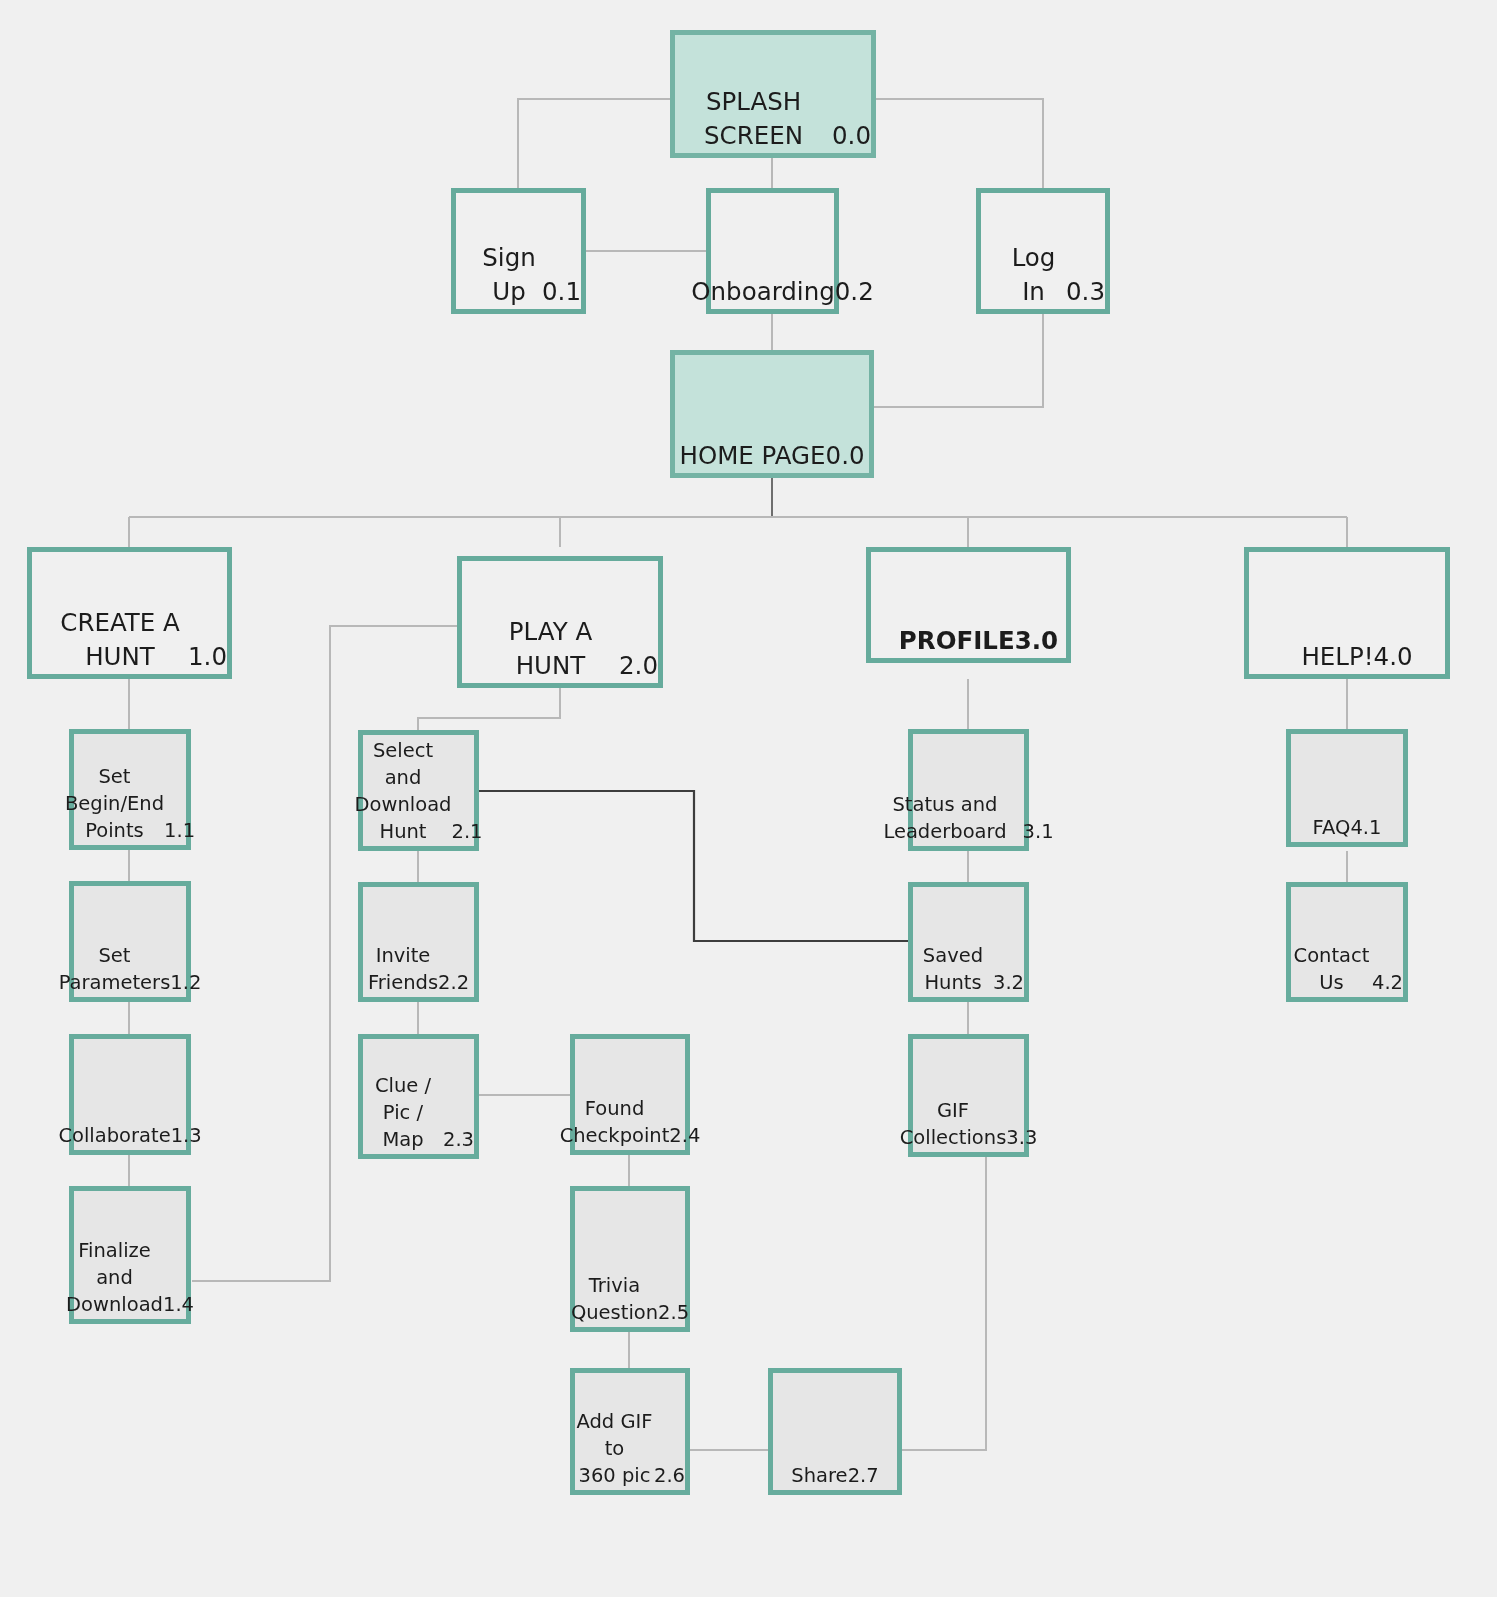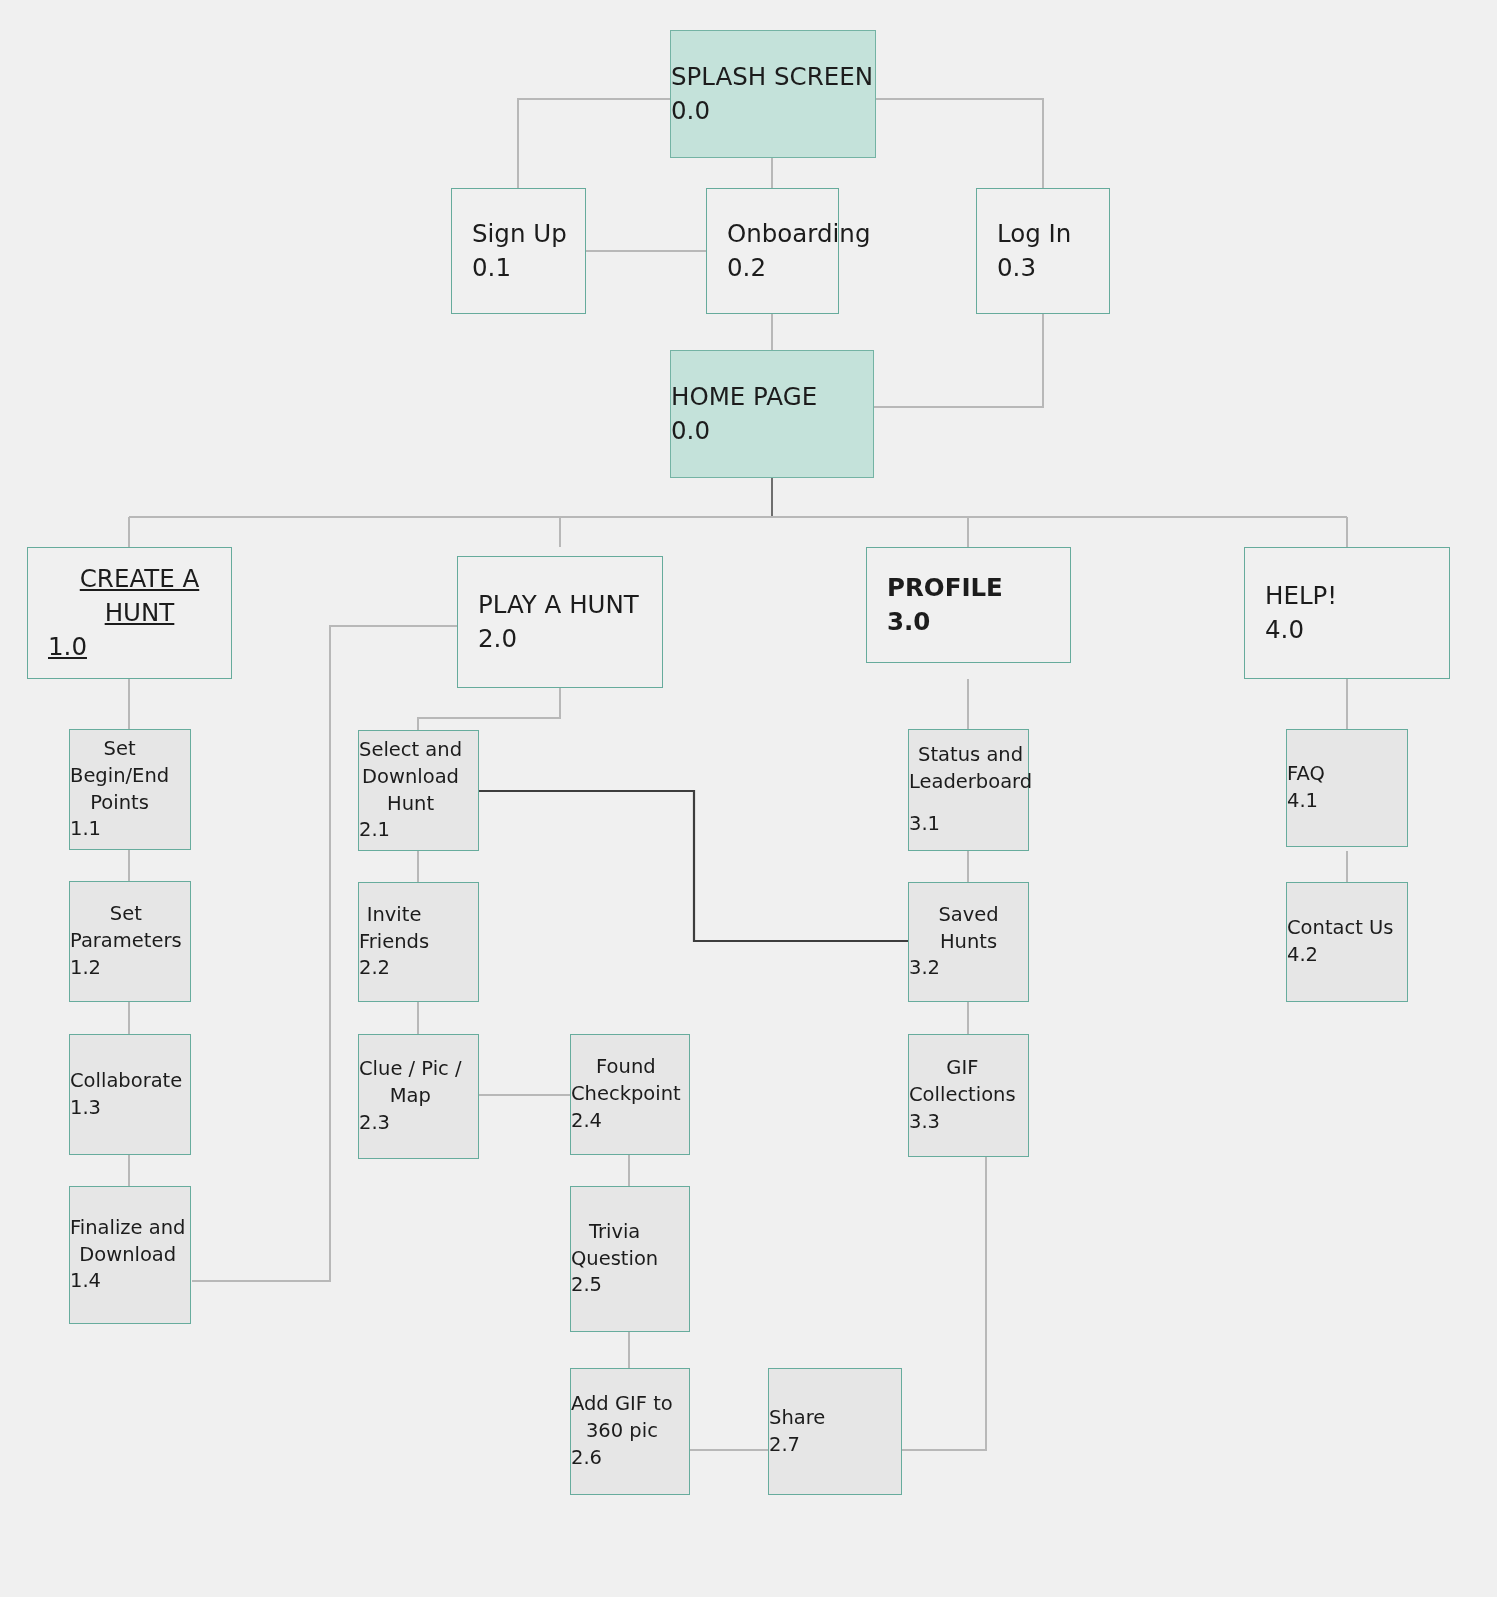--- a/index.html
+++ b/index.html
@@ -25,25 +25,25 @@
     position: absolute;
     left: 0; top: 0;
     width: 1497px;
     height: 1597px;
     pointer-events: none;
   }
   .node {
     position: absolute;
     box-sizing: border-box;
     display: flex;
-    flex-direction: column;
-    align-items: flex-start;
+    flex-direction: row;
+    align-items: flex-end;
     justify-content: center;
     text-align: center;
-    border: 1px solid #3b82f6;
+    border: 5px solid #3b82f6;
     background: #e6e6e6;
     color: #1c1c1c;
     line-height: 1.38;
     font-weight: 400;
   }
   .node.level0 {
     background: #c4e2da;
     border-color: #74b3a4;
     font-size: 24.5px;
   }
@@ -139,21 +139,21 @@
   <div class="node level1" style="left:976px; top:188px; width:134px; height:126px;">
     <span class="lbl">Log In</span>
     <span class="num">0.3</span>
   </div>
 
   <div class="node level0" style="left:670px; top:350px; width:204px; height:128px;">
     <span class="lbl">HOME PAGE</span>
     <span class="num">0.0</span>
   </div>
 
-  <div class="node level1" style="left:27px; top:547px; width:205px; height:132px;text-decoration:underline;">
+  <div class="node level1" style="left:27px; top:547px; width:205px; height:132px;">
     <span class="lbl">CREATE A HUNT</span>
     <span class="num">1.0</span>
   </div>
 
   <div class="node level1" style="left:457px; top:556px; width:206px; height:132px;">
     <span class="lbl">PLAY A HUNT</span>
     <span class="num">2.0</span>
   </div>
 
   <div class="node level1" style="left:866px; top:547px; width:205px; height:116px;font-weight:bold;">

